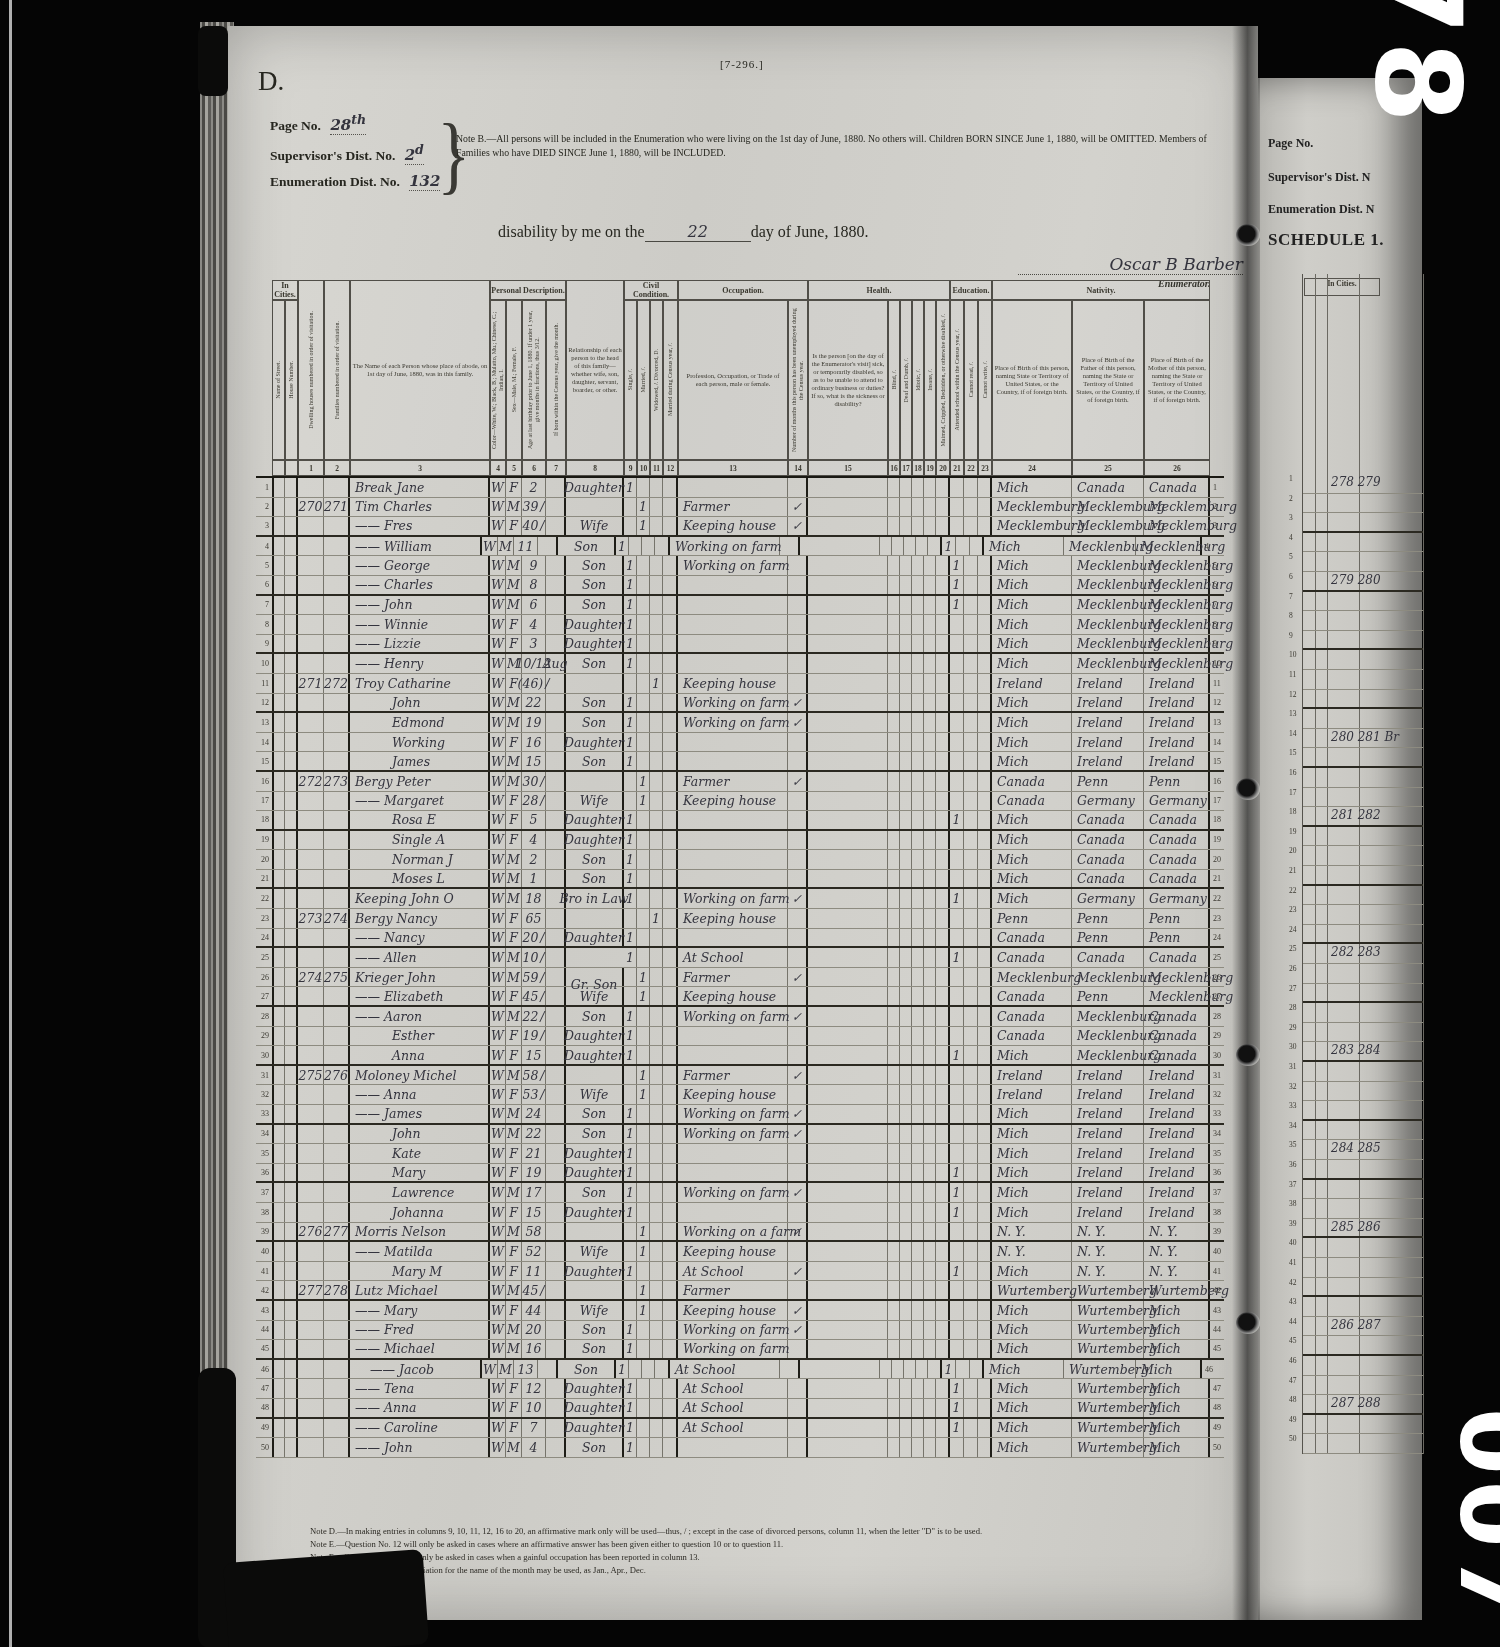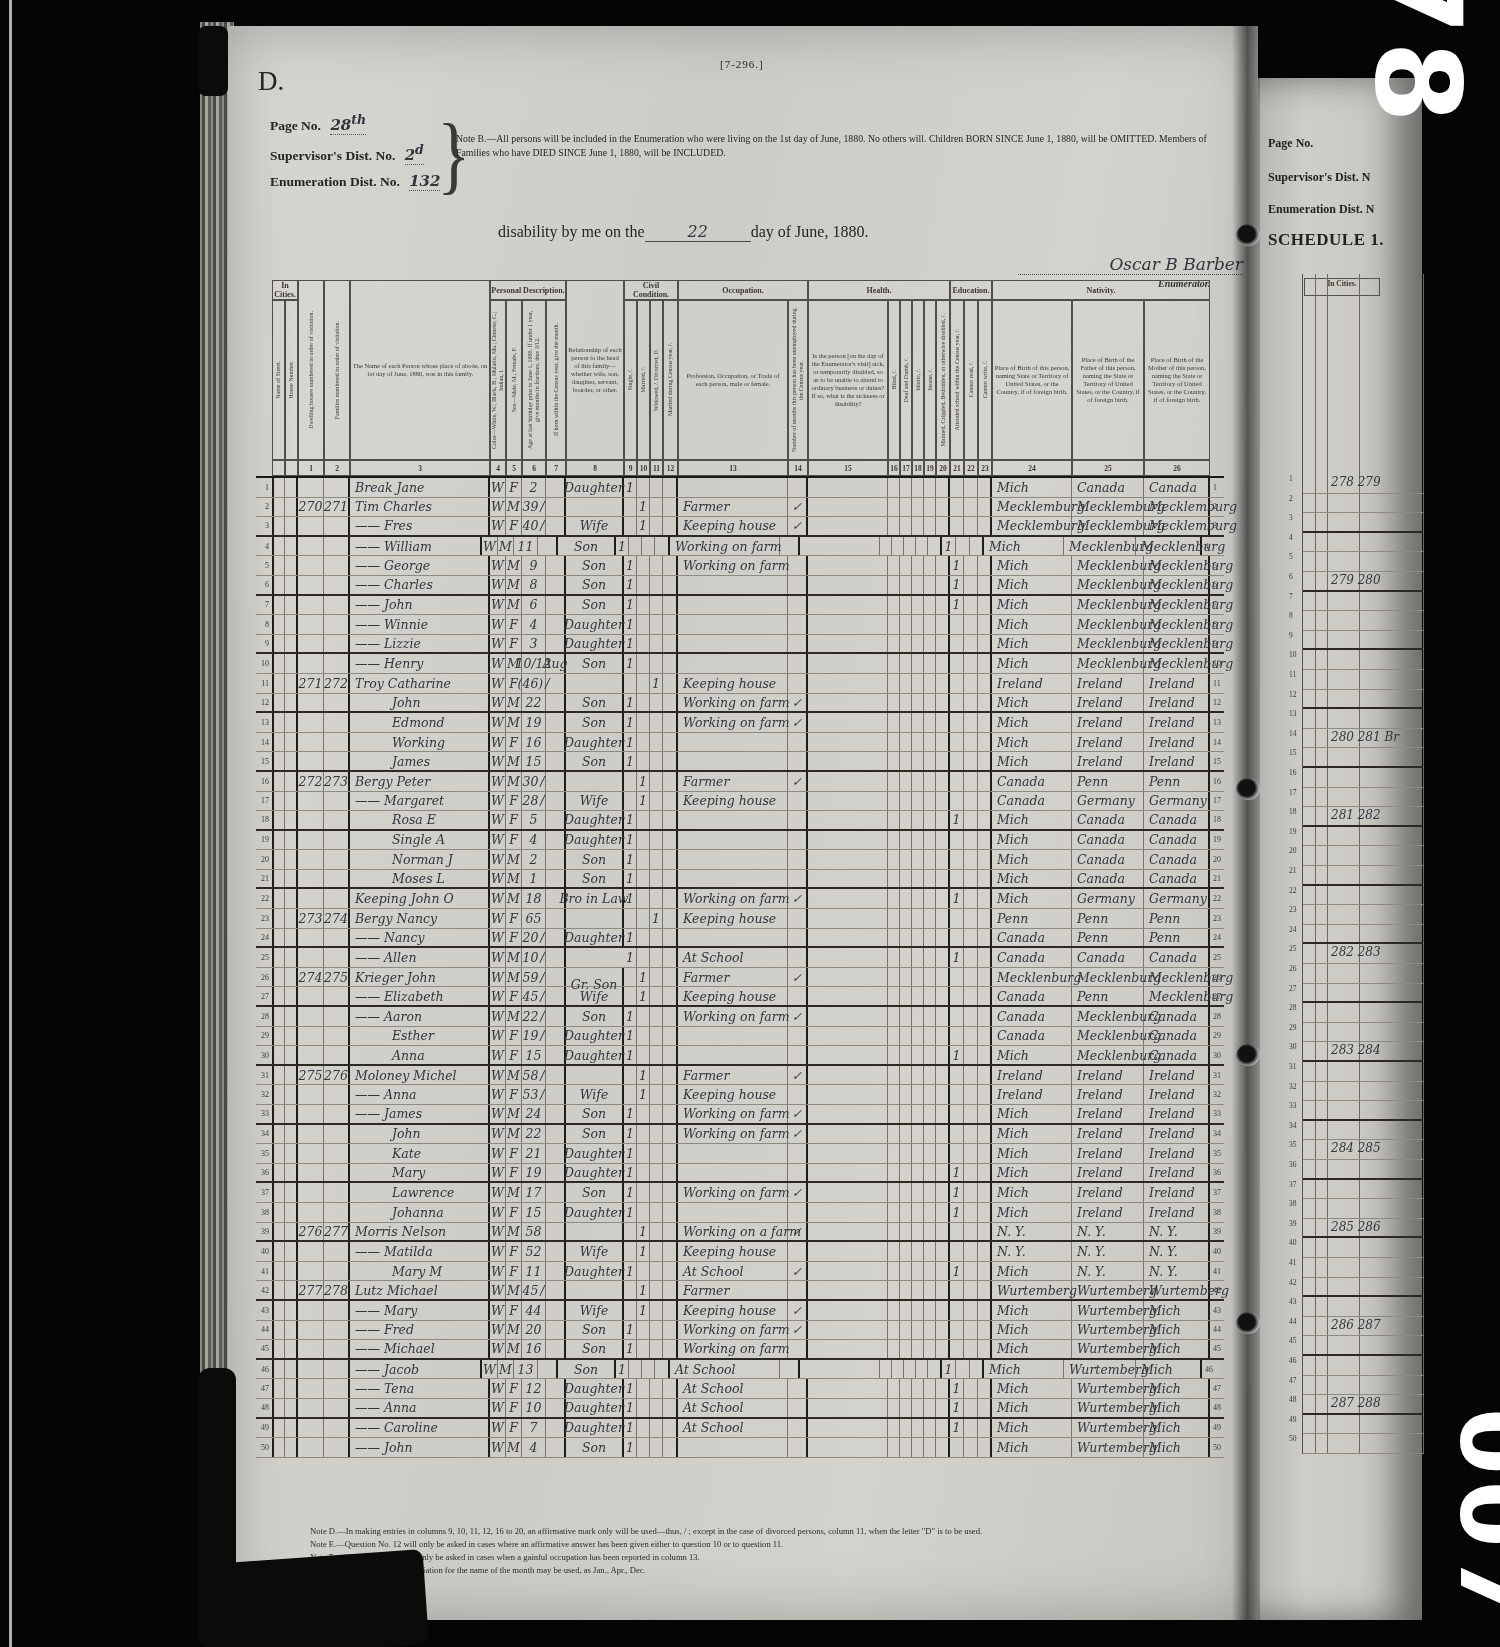--- a/index.html
+++ b/index.html
@@ -1677,21 +1677,21 @@
             <div class="tc hw left" style="width: 72px; padding-left: 5px;">Wurtemberg</div>
             <div class="tc hw left vthick" style="width: 66px; padding-left: 5px;">Mich</div>
             <div class="numcellR">45</div>
           </div>
           <div class="trow">
             <div class="numcell">46</div>
             <div class="tc hw first" style="width: 13px;"></div>
             <div class="tc hw vthick" style="width: 13px;"></div>
             <div class="tc hw" style="width: 26px;"></div>
             <div class="tc hw vthick" style="width: 26px;"></div>
-            <div class="tc hw left vthick" style="width: 132px; padding-left: 5px;">—— Jacob</div>
+            <div class="tc hw left vthick" style="width: 132px; padding-left: 20px;">—— Jacob</div>
             <div class="tc hw" style="width: 16px;">W</div>
             <div class="tc hw" style="width: 16px;">M</div>
             <div class="tc hw" style="width: 24px;">13</div>
             <div class="tc hw vthick" style="width: 20px;"></div>
             <div class="tc hw vthick" style="width: 58px;">Son</div>
             <div class="tc hw" style="width: 13px;">1</div>
             <div class="tc hw" style="width: 13px;"></div>
             <div class="tc hw" style="width: 13px;"></div>
             <div class="tc hw vthick" style="width: 15px;"></div>
             <div class="tc hw left" style="width: 110px; padding-left: 5px;">At School</div>

